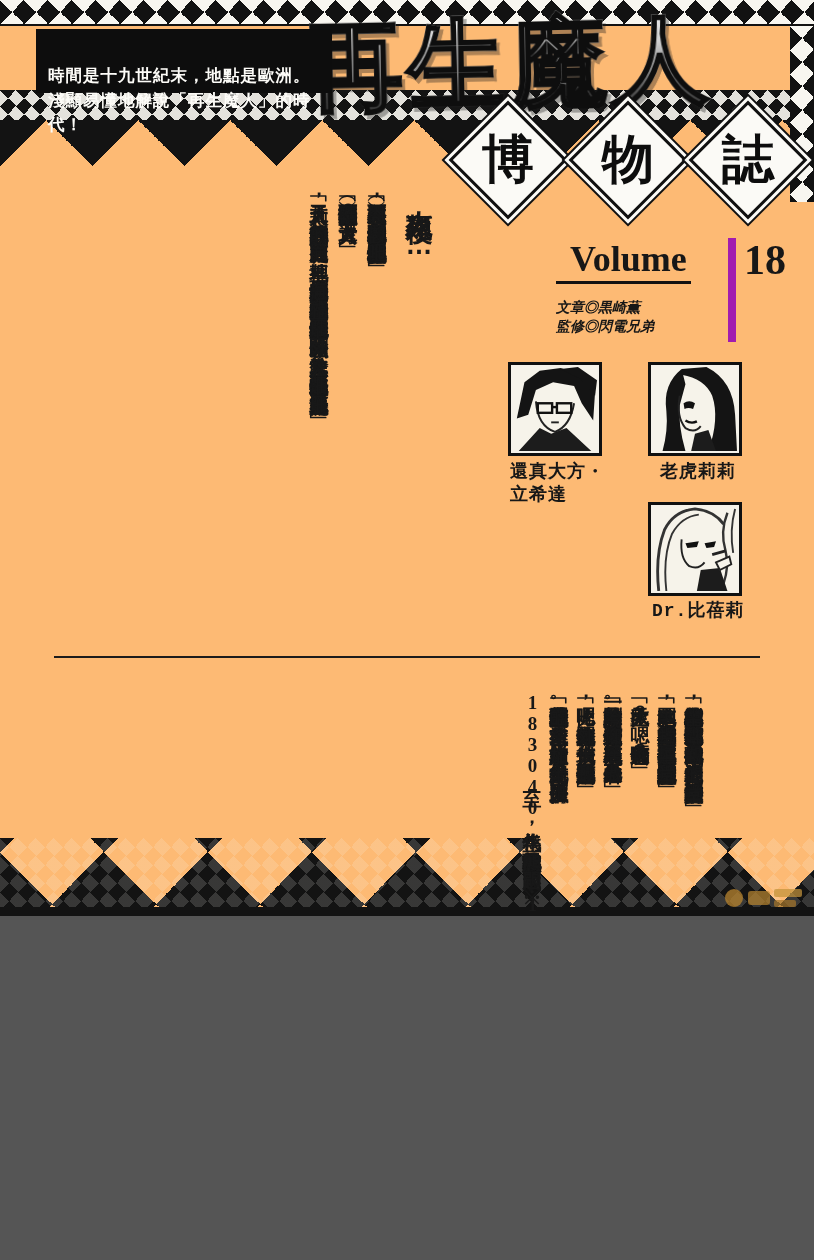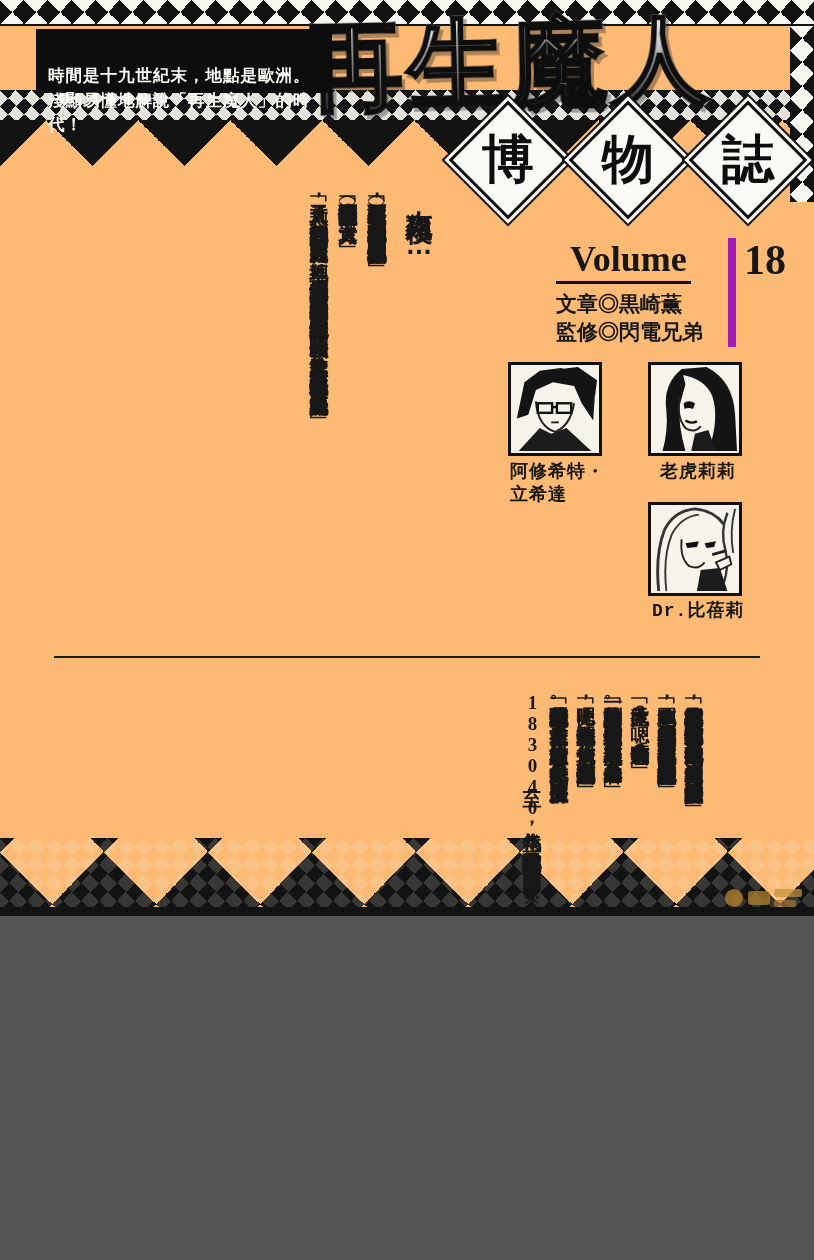--- a/index.html
+++ b/index.html
@@ -68,21 +68,21 @@
   .dbox1 { left:466px; top:118px; }
   .dbox2 { left:586px; top:118px; }
   .dbox3 { left:706px; top:118px; }
   
   .volume-block { position:absolute; left:556px; top:238px; width:234px; display:flex; z-index:2; }
   .vol-left { width:170px; text-align:left; }
   .volume-label {
     display:inline-block; font-family:"Liberation Serif", serif; font-weight:700;
     font-size:36px; border-bottom:3px solid #121212; padding:0 4px 1px 14px;
   }
-  .credits { margin-top:6px; font-size:21px; font-weight:700; line-height:1.35; }
+  .credits { margin-top:14px; font-size:14px; font-weight:700; line-height:1.35;font-style:italic; }
   .vol-right {
     border-left:8px solid #a21caf; margin-left:2px; padding:0 0 0 8px;
     font-family:"Liberation Serif", serif; font-weight:700; font-size:42px; line-height:1.05;
     min-height:104px;
   }
   
   .portrait {
     position:absolute; width:94px; height:94px; z-index:2;
     border:3px solid #101010; background:#f5f2ea; padding:2px;
   }
@@ -181,21 +181,21 @@
       <path d="M78 6 Q70 26 76 46 Q80 62 74 80" fill="none" stroke="#333" stroke-width="2.5"></path>
       <path d="M86 2 Q80 24 84 48" fill="none" stroke="#333" stroke-width="2"></path>
       <path d="M30 34 Q28 54 38 62 Q48 66 54 58" fill="none" stroke="#222" stroke-width="2"></path>
       <path d="M34 38 L48 36 L46 42 L36 43 Z" fill="#111"></path>
       <path d="M54 38 L66 36 L64 42 L56 43 Z" fill="#111"></path>
       <line x1="62" y1="50" x2="76" y2="46" stroke="#222" stroke-width="3"></line>
       <path d="M50 66 L46 88 L78 88 L70 64 Z" fill="#1c1c1c"></path>
       <path d="M66 58 L80 52 L82 60 L70 66 Z" fill="#f6f3ea" stroke="#222" stroke-width="2"></path>
     </svg>
   </div>
-  <div class="portrait-label lbl1">阿修希特・
+  <div class="portrait-label lbl1">還真大方・
 立希達</div>
   <div class="portrait-label lbl2">老虎莉莉</div>
   <div class="portrait-label lbl3">Dr.比蓓莉</div>
 
   <div id="section1" class="vtext">
     <p class="s1-heading">人類死後……</p>
     <p>莉莉（以下簡稱莉）「統率格外開恩，吩咐我帶客人到我們『閃電兄弟』根據地的庭園墓地參觀。你們就心懷感激地參觀我們引以為傲的這座墓地吧。」</p>
     <p>比蓓莉（以下簡稱比）「讓我們視察敵情嗎？還真大方。」</p>
     <p>莉「太天真了，能夠允許你們參觀的，就只有庭園而已。墓地裡、地下的世界屬於我們人造人所有。生者能夠看的只到美麗裝飾的墓碑為止。同時也是我們根據地的這座庭園墓地，除了相關人士以外，其餘禁止進入，不過這裡是名士及名人長眠的豪華墓地，所以還算是觀光勝地。」</p>
   </div>

